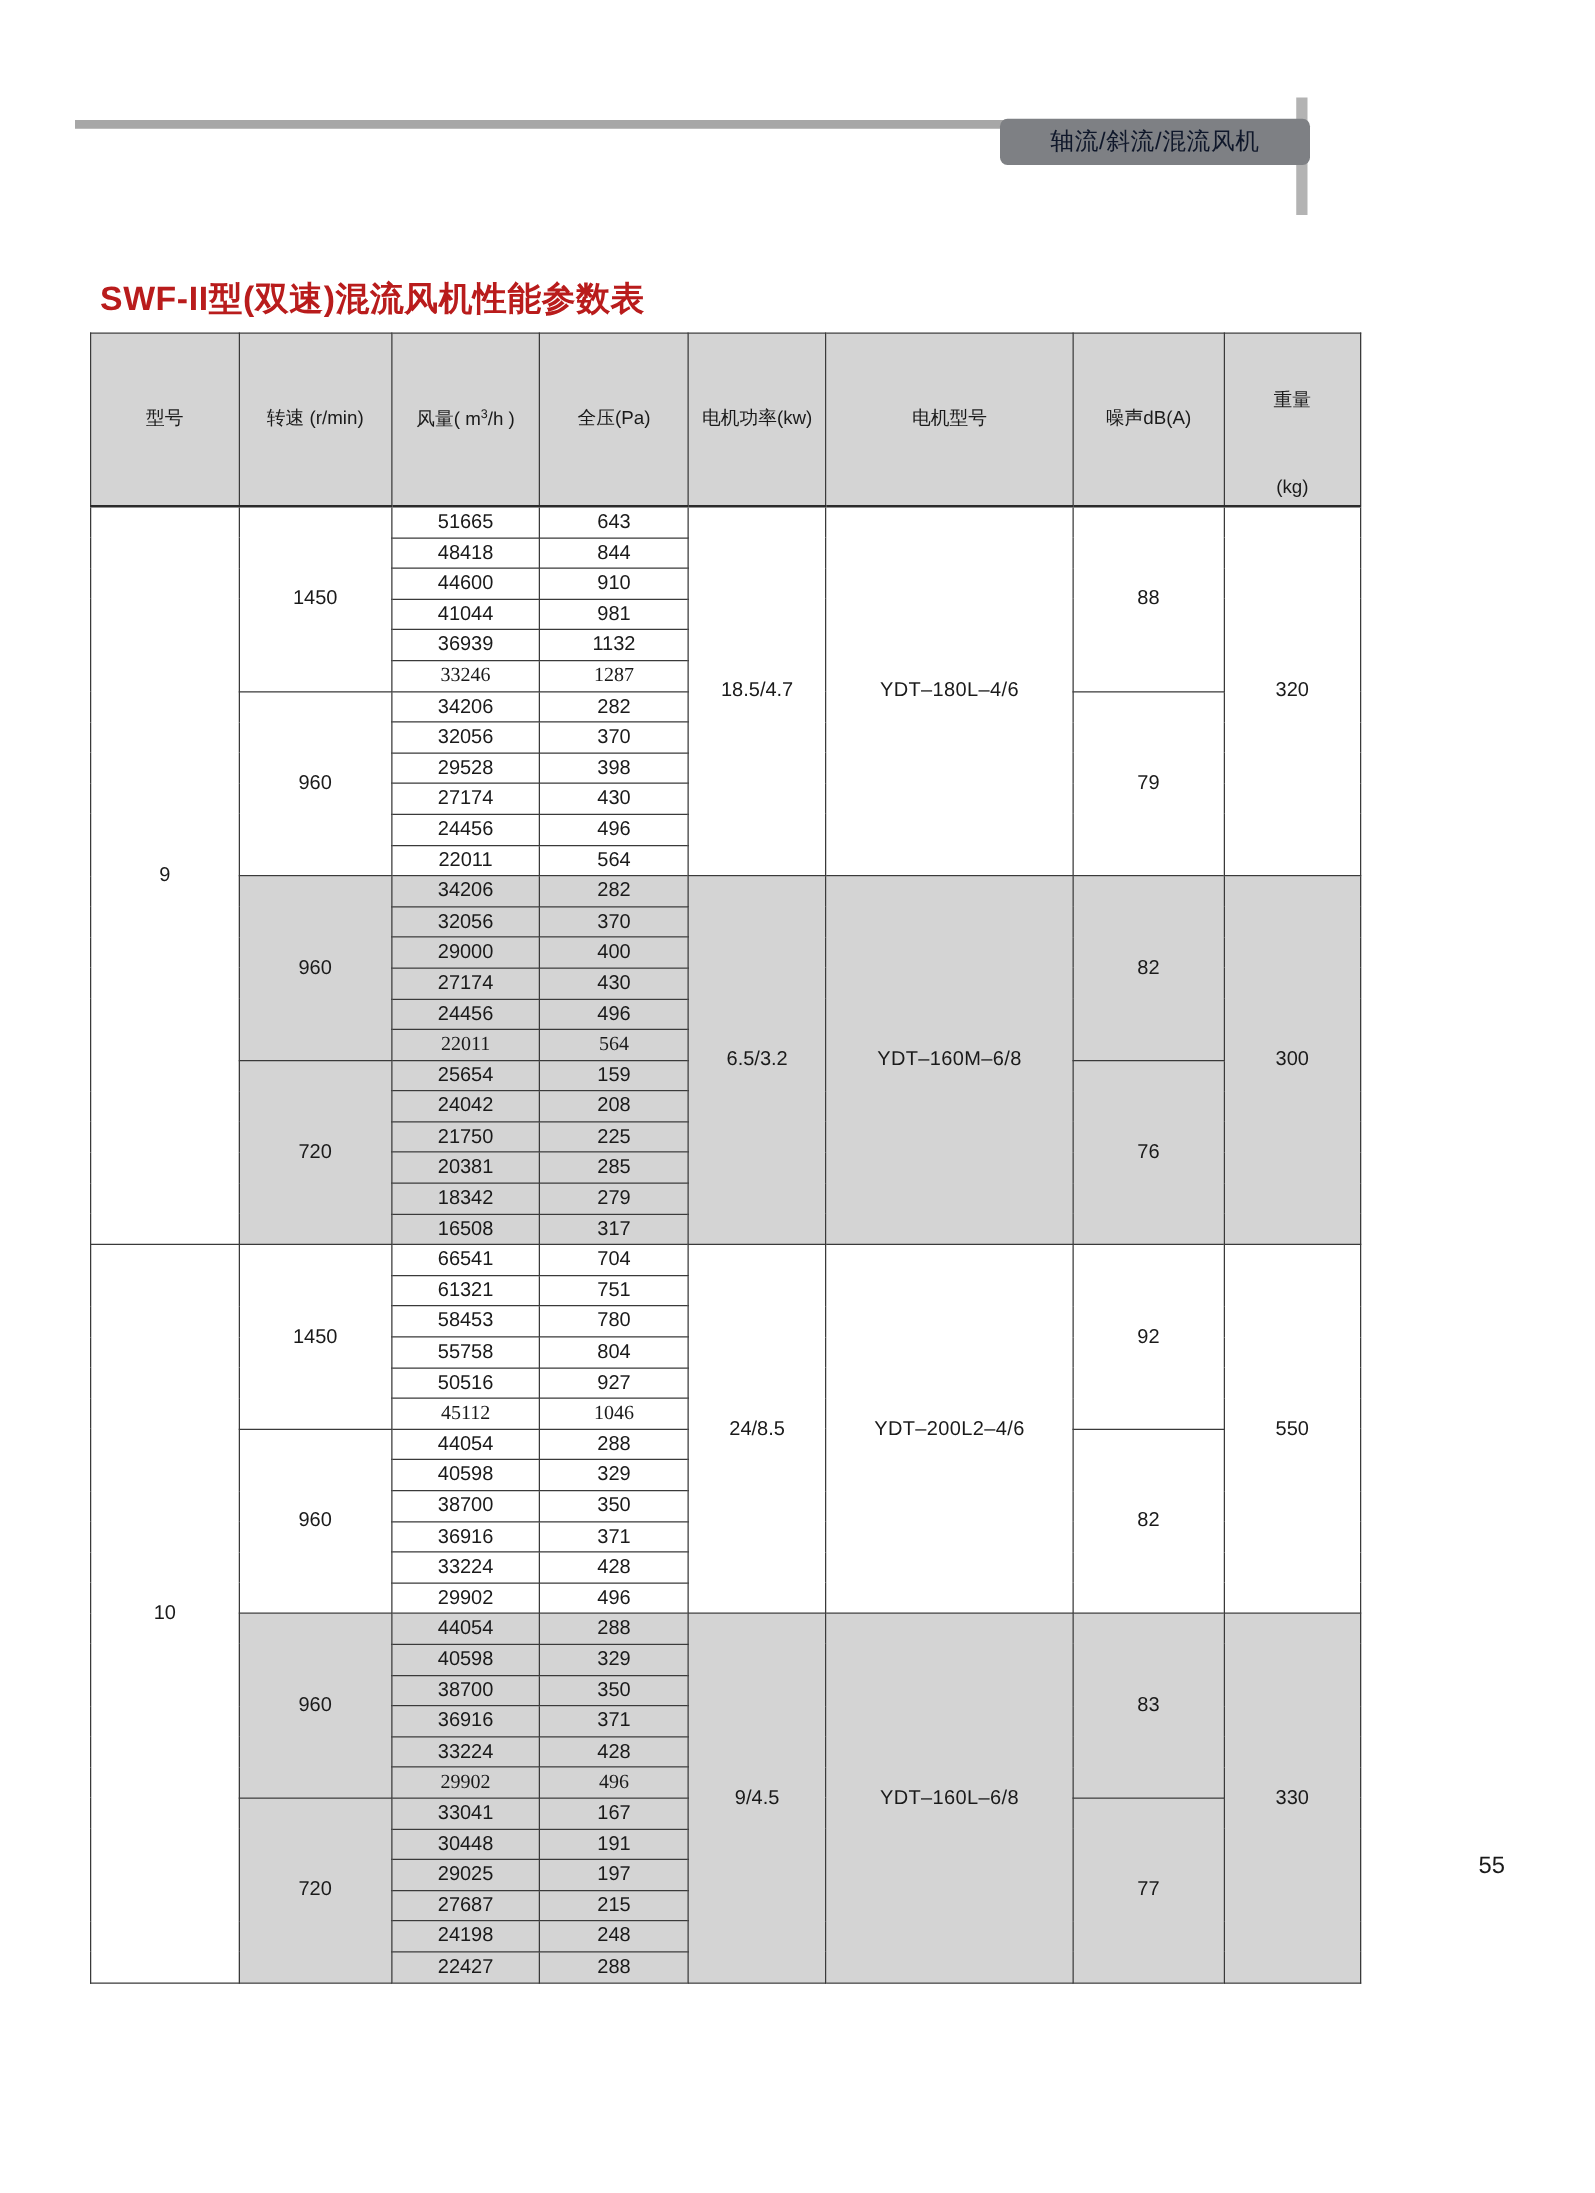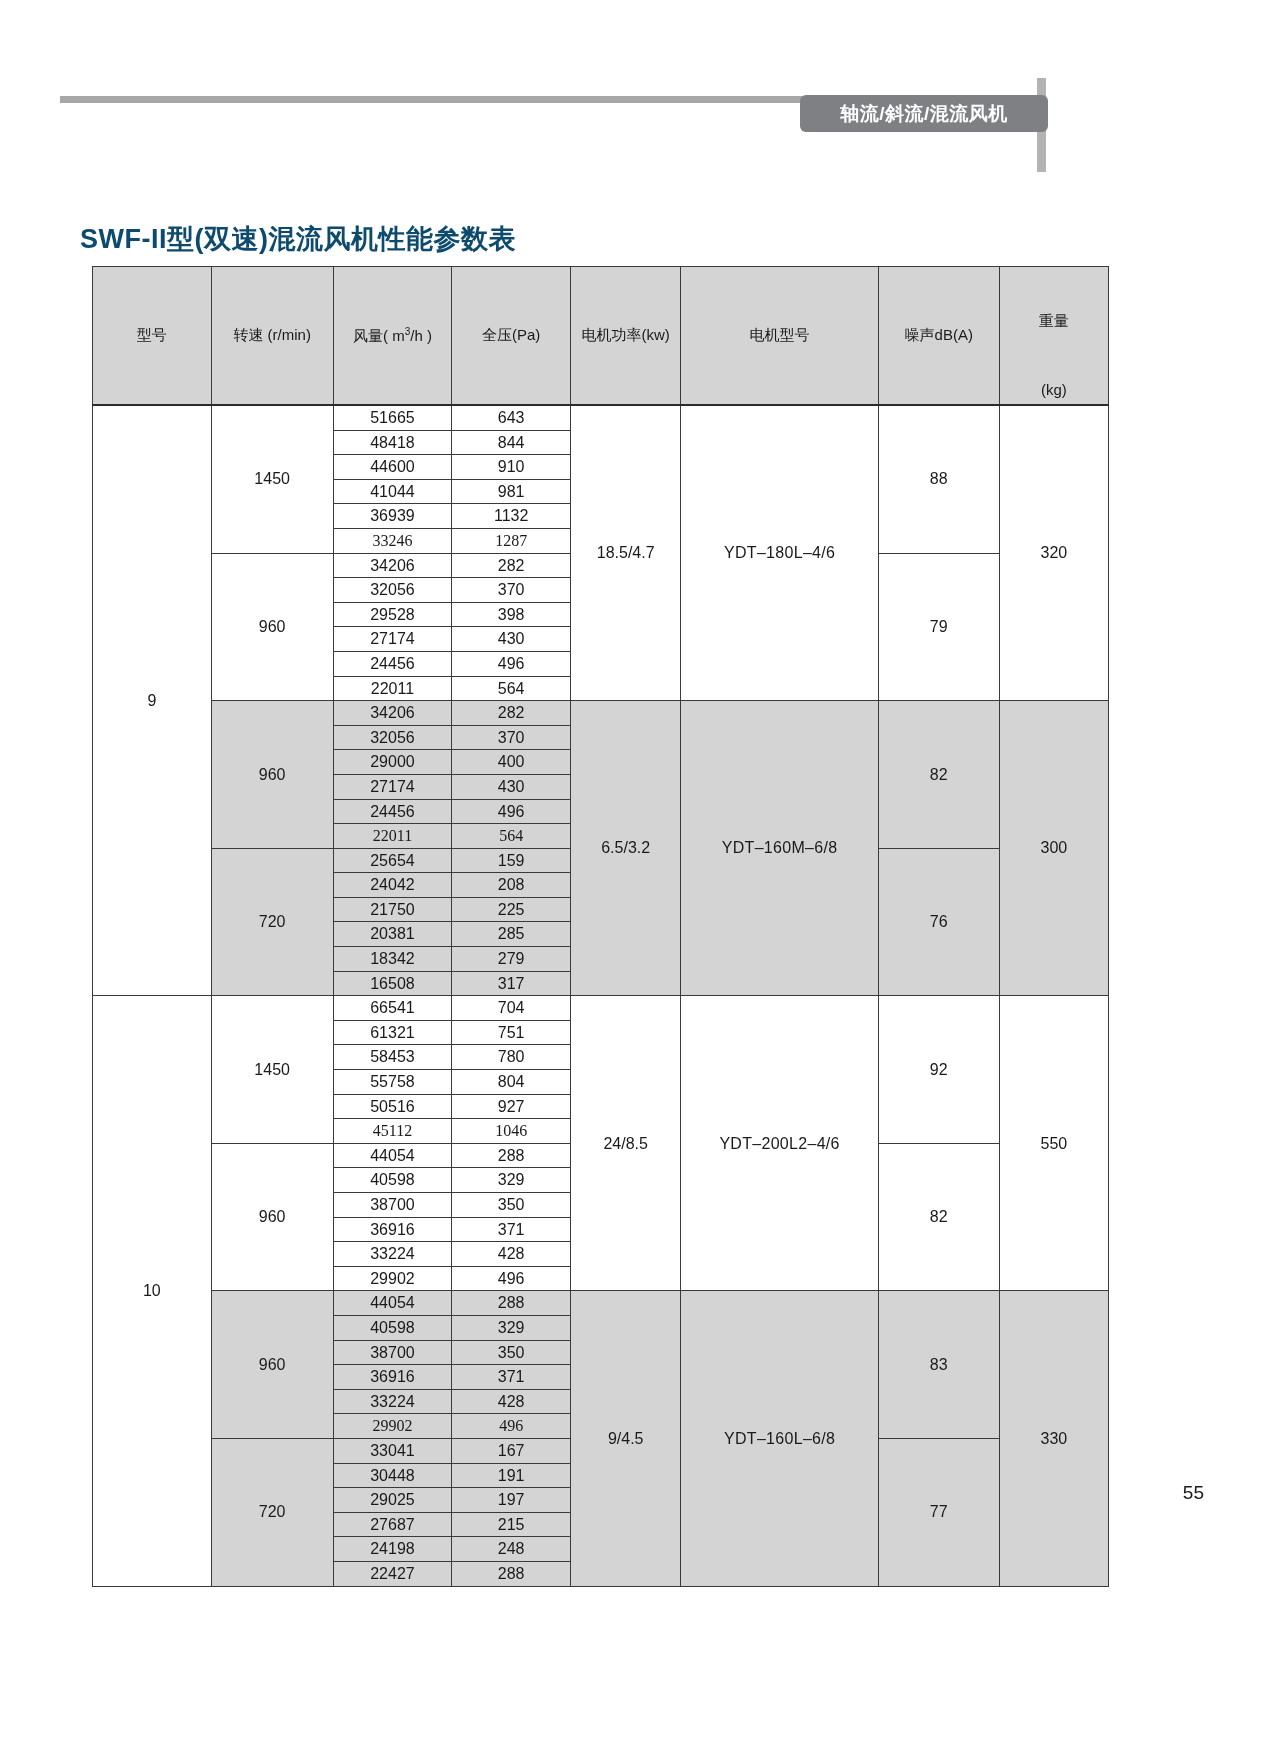--- a/index.html
+++ b/index.html
@@ -18,37 +18,37 @@
     position:absolute; left:60px; top:96px; width:890px; height:7px;
     background:#a7a7a7;
   }
   .hdr-tab {
     position:absolute; left:800px; top:95px; width:248px; height:37px;
     background:#7e8084;
     border-radius:6px;
     display:flex; align-items:center; justify-content:center;
   }
   .hdr-tab-label {
-    color:#ffffff; font-size:19px; font-weight:bold; letter-spacing:0.5px;
+    color:#0f172a; font-size:19px; font-weight:normal; letter-spacing:0.5px;
     line-height:1; white-space:nowrap;
   }
   .hdr-vbar {
     position:absolute; left:1037px; top:78px; width:9px; height:94px;
     background:#b3b3b3;
   }
 
   
   .doc-title {
     position:absolute; left:80px; top:221px;
-    font-size:27px; font-weight:bold; color:#0c4a6e;
+    font-size:27px; font-weight:bold; color:#b91c1c;
     letter-spacing:0.5px; white-space:nowrap;
   }
 
   
-  .tbl-wrap { position:absolute; left:92px; top:266px; width:1017px; }
+  .tbl-wrap { position:absolute; left:72px; top:266px; width:1017px; }
   table.spec {
     border-collapse:collapse;
     width:1017px;
     table-layout:fixed;
     font-size:15px;
     color:#1a1a1a;
   }
   table.spec col.c-model   { width:113px; }
   table.spec col.c-speed   { width:116px; }
   table.spec col.c-flow    { width:113px; }

